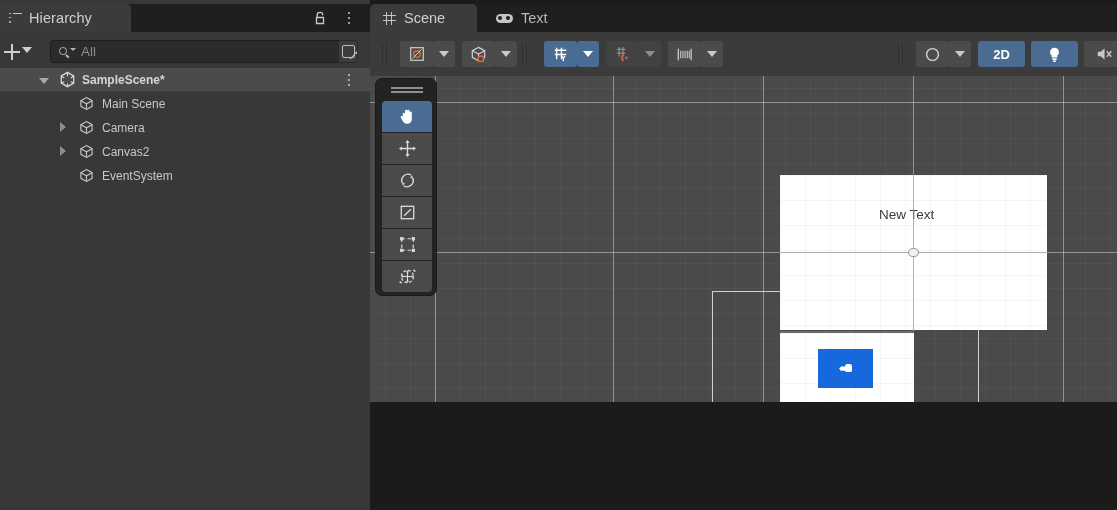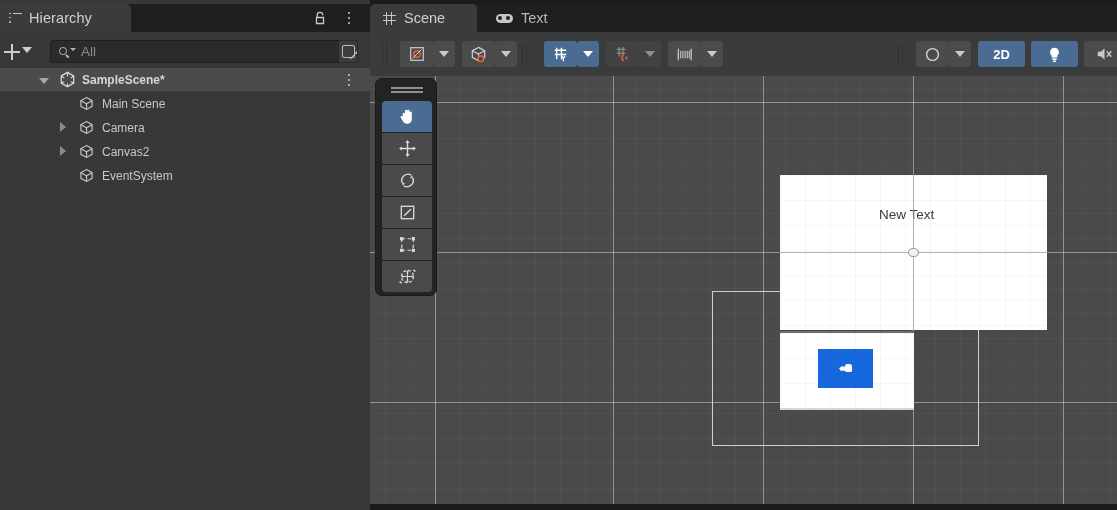--- a/index.html
+++ b/index.html
@@ -149,21 +149,21 @@
   .tb-caret.active { background: #4a6c92; }
   .caret-d { width: 0; height: 0; border-left: 5.5px solid transparent;
     border-right: 5.5px solid transparent; border-top: 6px solid #c9c9c9; }
   .tb-2d {
     position: absolute; top: 9px; height: 26px; background: #4a6c92; border-radius: 3px;
     display: flex; align-items: center; justify-content: center;
     color: #ffffff; font-size: 13px; font-weight: bold;
   }
 
   
-  .viewport { position: absolute; left: 0; top: 76px; width: 747px; height: 428px; background: #4a4a4a; overflow: hidden; }
+  .viewport { position: absolute; left: 0; top: 76px; width: 747px; height: 326px; background: #4a4a4a; overflow: hidden; }
   .vp-grid-fine { position: absolute; inset: 0;
     background-image:
       linear-gradient(to right, rgba(255,255,255,.035) 1px, transparent 1px),
       linear-gradient(to bottom, rgba(255,255,255,.035) 1px, transparent 1px);
     background-size: 25px 25px; background-position: 15px 12px; }
   .vp-gl { position: absolute; background: rgba(220,220,220,.50); }
   .vp-gl.v { width: 1px; top: 0; bottom: 0; }
   .vp-gl.h { height: 1px; left: 0; right: 0; }
 
   

